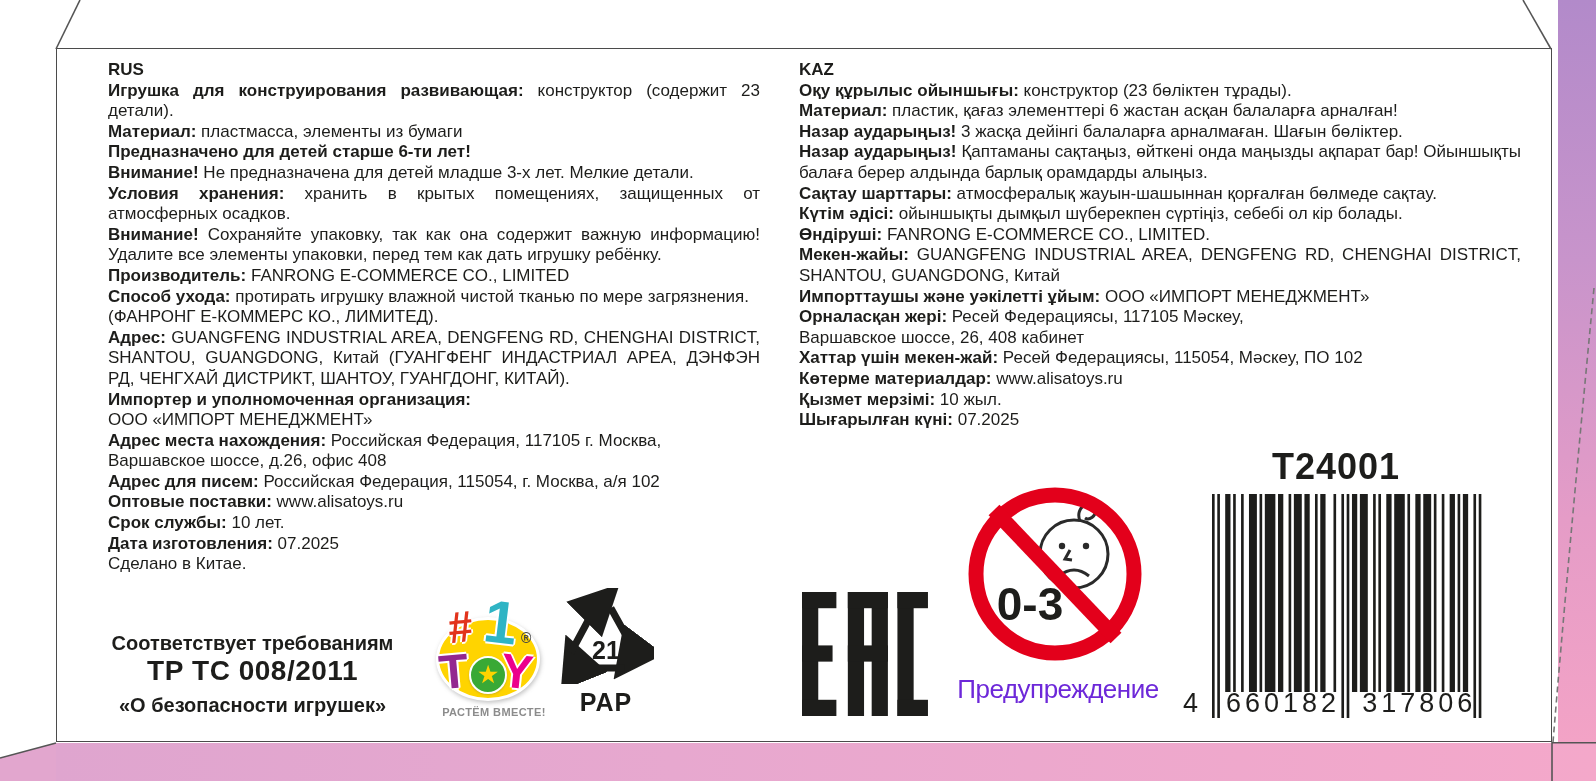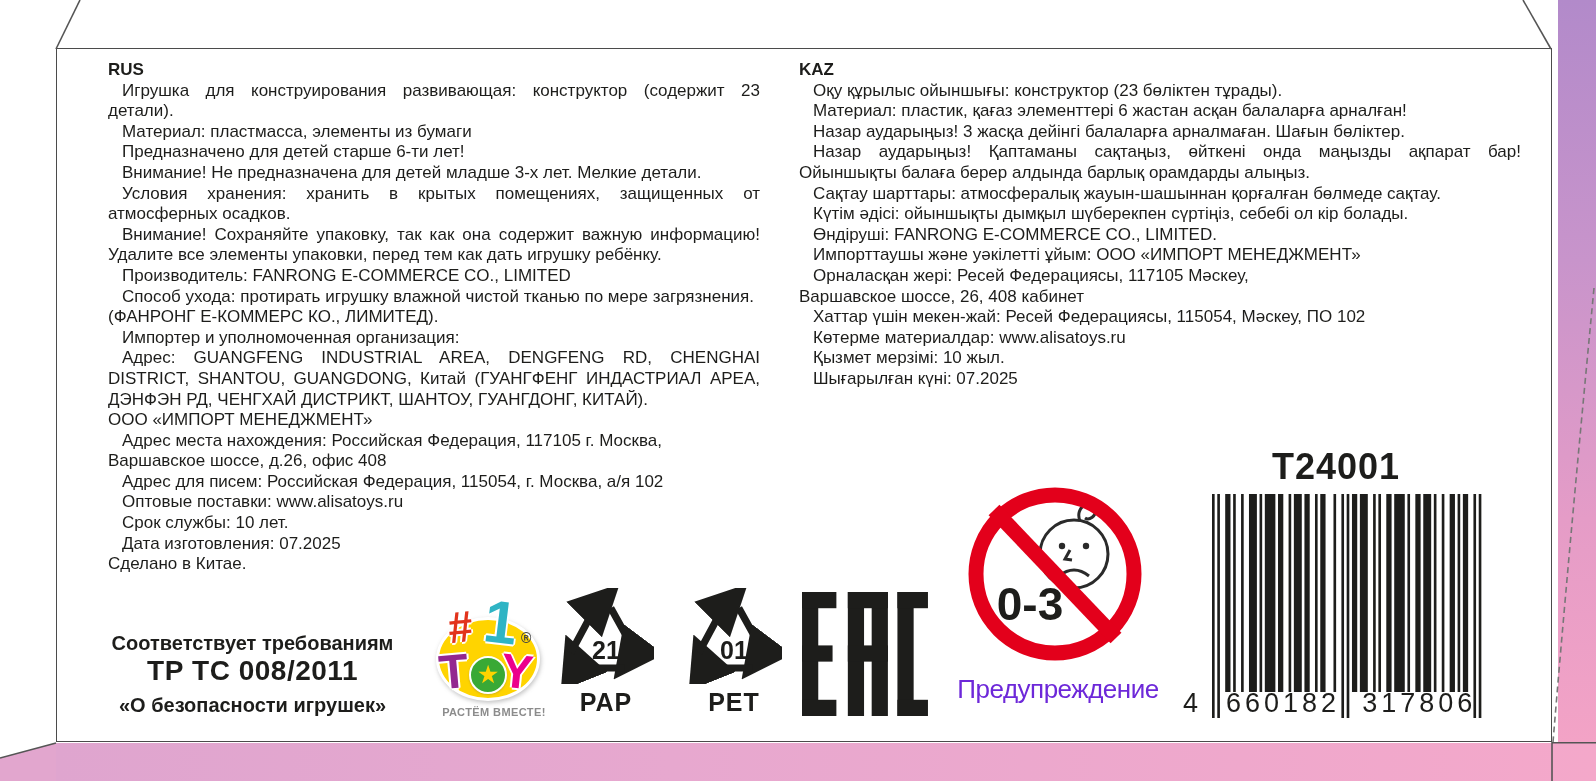--- a/index.html
+++ b/index.html
@@ -22,21 +22,21 @@
     background:#fff;border:1.6px solid #4b4b4b;box-sizing:border-box;
   }
   .overlay{position:absolute;left:0;top:0;width:1596px;height:781px;pointer-events:none;}
 
   
   .col{position:absolute;font-size:17px;line-height:20.6px;}
   .col-rus{left:108px;top:60px;width:652px;}
   .col-kaz{left:799px;top:60px;width:722px;}
   .col .lang{font-weight:bold;margin:0;}
   .col p{margin:0;text-align:justify;}
-  .col p b{font-weight:normal;margin-left:14px;}
+  .col p b{font-weight:bold;}
 
   .compliance{position:absolute;left:95px;top:631px;width:315px;text-align:center;font-weight:bold;}
   .compliance .c1{font-size:20px;line-height:24px;margin:0;}
   .compliance .c2{font-size:28px;line-height:31px;margin:0;letter-spacing:.5px;}
   .compliance .c3{font-size:20px;line-height:23px;margin:8px;}
 
   
   .toy-logo{position:absolute;left:435px;top:586px;width:118px;height:135px;}
   .toy-logo .blob{position:absolute;left:1px;top:31px;width:98px;height:78px;background:#ffd400;
     border:3px solid #fff;border-radius:50%;box-shadow:1px 2px 4px rgba(90,90,90,.35);}
@@ -97,22 +97,22 @@
     <div>
         <p><b>Игрушка для конструирования развивающая:</b> конструктор (содержит 23 детали).</p>
         <p><b>Материал:</b> пластмасса, элементы из бумаги</p>
         <p><b>Предназначено для детей старше 6-ти лет!</b></p>
         <p><b>Внимание!</b> Не предназначена для детей младше 3-х лет. Мелкие детали.</p>
         <p><b>Условия хранения:</b> хранить в крытых помещениях, защищенных от атмосферных осадков.</p>
         <p><b>Внимание!</b> Сохраняйте упаковку, так как она содержит важную информацию! Удалите все элементы упаковки, перед тем как дать игрушку ребёнку.</p>
         <p><b>Производитель:</b> FANRONG E-COMMERCE CO., LIMITED</p>
         <p><b>Способ ухода:</b> протирать игрушку влажной чистой тканью по мере загрязнения.</p>
         <p>(ФАНРОНГ Е-КОММЕРС КО., ЛИМИТЕД).</p>
+        <p><b>Адрес:</b> GUANGFENG INDUSTRIAL AREA, DENGFENG RD, CHENGHAI DISTRICT, SHANTOU, GUANGDONG, Китай (ГУАНГФЕНГ ИНДАСТРИАЛ АРЕА, ДЭНФЭН РД, ЧЕНГХАЙ ДИСТРИКТ, ШАНТОУ, ГУАНГДОНГ, КИТАЙ).</p>
         <p><b>Импортер и уполномоченная организация:</b></p>
-        <p><b>Адрес:</b> GUANGFENG INDUSTRIAL AREA, DENGFENG RD, CHENGHAI DISTRICT, SHANTOU, GUANGDONG, Китай (ГУАНГФЕНГ ИНДАСТРИАЛ АРЕА, ДЭНФЭН РД, ЧЕНГХАЙ ДИСТРИКТ, ШАНТОУ, ГУАНГДОНГ, КИТАЙ).</p>
         <p>ООО «ИМПОРТ МЕНЕДЖМЕНТ»</p>
         <p><b>Адрес места нахождения:</b> Российская Федерация, 117105 г. Москва,</p>
         <p>Варшавское шоссе, д.26, офис 408</p>
         <p><b>Адрес для писем:</b> Российская Федерация, 115054, г. Москва, а/я 102</p>
         <p><b>Оптовые поставки:</b> www.alisatoys.ru</p>
         <p><b>Срок службы:</b> 10 лет.</p>
         <p><b>Дата изготовления:</b> 07.2025</p>
         <p>Сделано в Китае.</p>
       </div>
   </div>
@@ -120,20 +120,21 @@
   <div class="col col-kaz">
     <p class="lang">KAZ</p>
     <div>
         <p><b>Оқу құрылыс ойыншығы:</b> конструктор (23 бөліктен тұрады).</p>
         <p><b>Материал:</b> пластик, қағаз элементтері 6 жастан асқан балаларға арналған!</p>
         <p><b>Назар аударыңыз!</b> 3 жасқа дейінгі балаларға арналмаған. Шағын бөліктер.</p>
         <p><b>Назар аударыңыз!</b> Қаптаманы сақтаңыз, өйткені онда маңызды ақпарат бар! Ойыншықты балаға берер алдында барлық орамдарды алыңыз.</p>
         <p><b>Сақтау шарттары:</b> атмосфералық жауын-шашыннан қорғалған бөлмеде сақтау.</p>
         <p><b>Күтім әдісі:</b> ойыншықты дымқыл шүберекпен сүртіңіз, себебі ол кір болады.</p>
         <p><b>Өндіруші:</b> FANRONG E-COMMERCE CO., LIMITED.</p>
+        <p><b>Мекен-жайы:</b> GUANGFENG INDUSTRIAL AREA, DENGFENG RD, CHENGHAI DISTRICT, SHANTOU, GUANGDONG, Китай</p>
         <p><b>Импорттаушы және уәкілетті ұйым:</b> ООО «ИМПОРТ МЕНЕДЖМЕНТ»</p>
         <p><b>Орналасқан жері:</b> Ресей Федерациясы, 117105 Мәскеу,</p>
         <p>Варшавское шоссе, 26, 408 кабинет</p>
         <p><b>Хаттар үшін мекен-жай:</b> Ресей Федерациясы, 115054, Мәскеу, ПО 102</p>
         <p><b>Көтерме материалдар:</b> www.alisatoys.ru</p>
         <p><b>Қызмет мерзімі:</b> 10 жыл.</p>
         <p><b>Шығарылған күні:</b> 07.2025</p>
       </div>
   </div>
 
@@ -171,33 +172,20 @@
           <path d="M66 21 L96 75 L90 83" marker-end="url(#recy-arrow)"></path>
           <path d="M83 96 L26 96 L22 86" marker-end="url(#recy-arrow)"></path>
           <path d="M16 77 L45 23 L53 15" marker-end="url(#recy-arrow)"></path>
         </g>
       </svg>
       <div class="code">21</div>
     </div>
     <div class="mat">PAP</div>
   </div>
 
-  <div class="recy recy-pet">
-    <div class="tri">
-      <svg width="96" height="96" viewBox="0 0 120 112">
-        <g fill="none" stroke="#1d1d1b" stroke-width="9">
-          <path d="M66 21 L96 75 L90 83" marker-end="url(#recy-arrow)"></path>
-          <path d="M83 96 L26 96 L22 86" marker-end="url(#recy-arrow)"></path>
-          <path d="M16 77 L45 23 L53 15" marker-end="url(#recy-arrow)"></path>
-        </g>
-      </svg>
-      <div class="code">01</div>
-    </div>
-    <div class="mat">PET</div>
-  </div>
 
   <div class="eac" role="img" aria-label="EAC">
     <svg width="126" height="124" viewBox="0 0 132 130" fill="#1d1d1b">
       <rect x="0" y="0" width="17" height="130"></rect>
       <rect x="0" y="0" width="36" height="17"></rect>
       <rect x="0" y="56" width="32" height="17"></rect>
       <rect x="0" y="113" width="36" height="17"></rect>
       <rect x="48" y="0" width="17" height="130"></rect>
       <rect x="73" y="0" width="17" height="130"></rect>
       <rect x="48" y="0" width="42" height="17"></rect>

